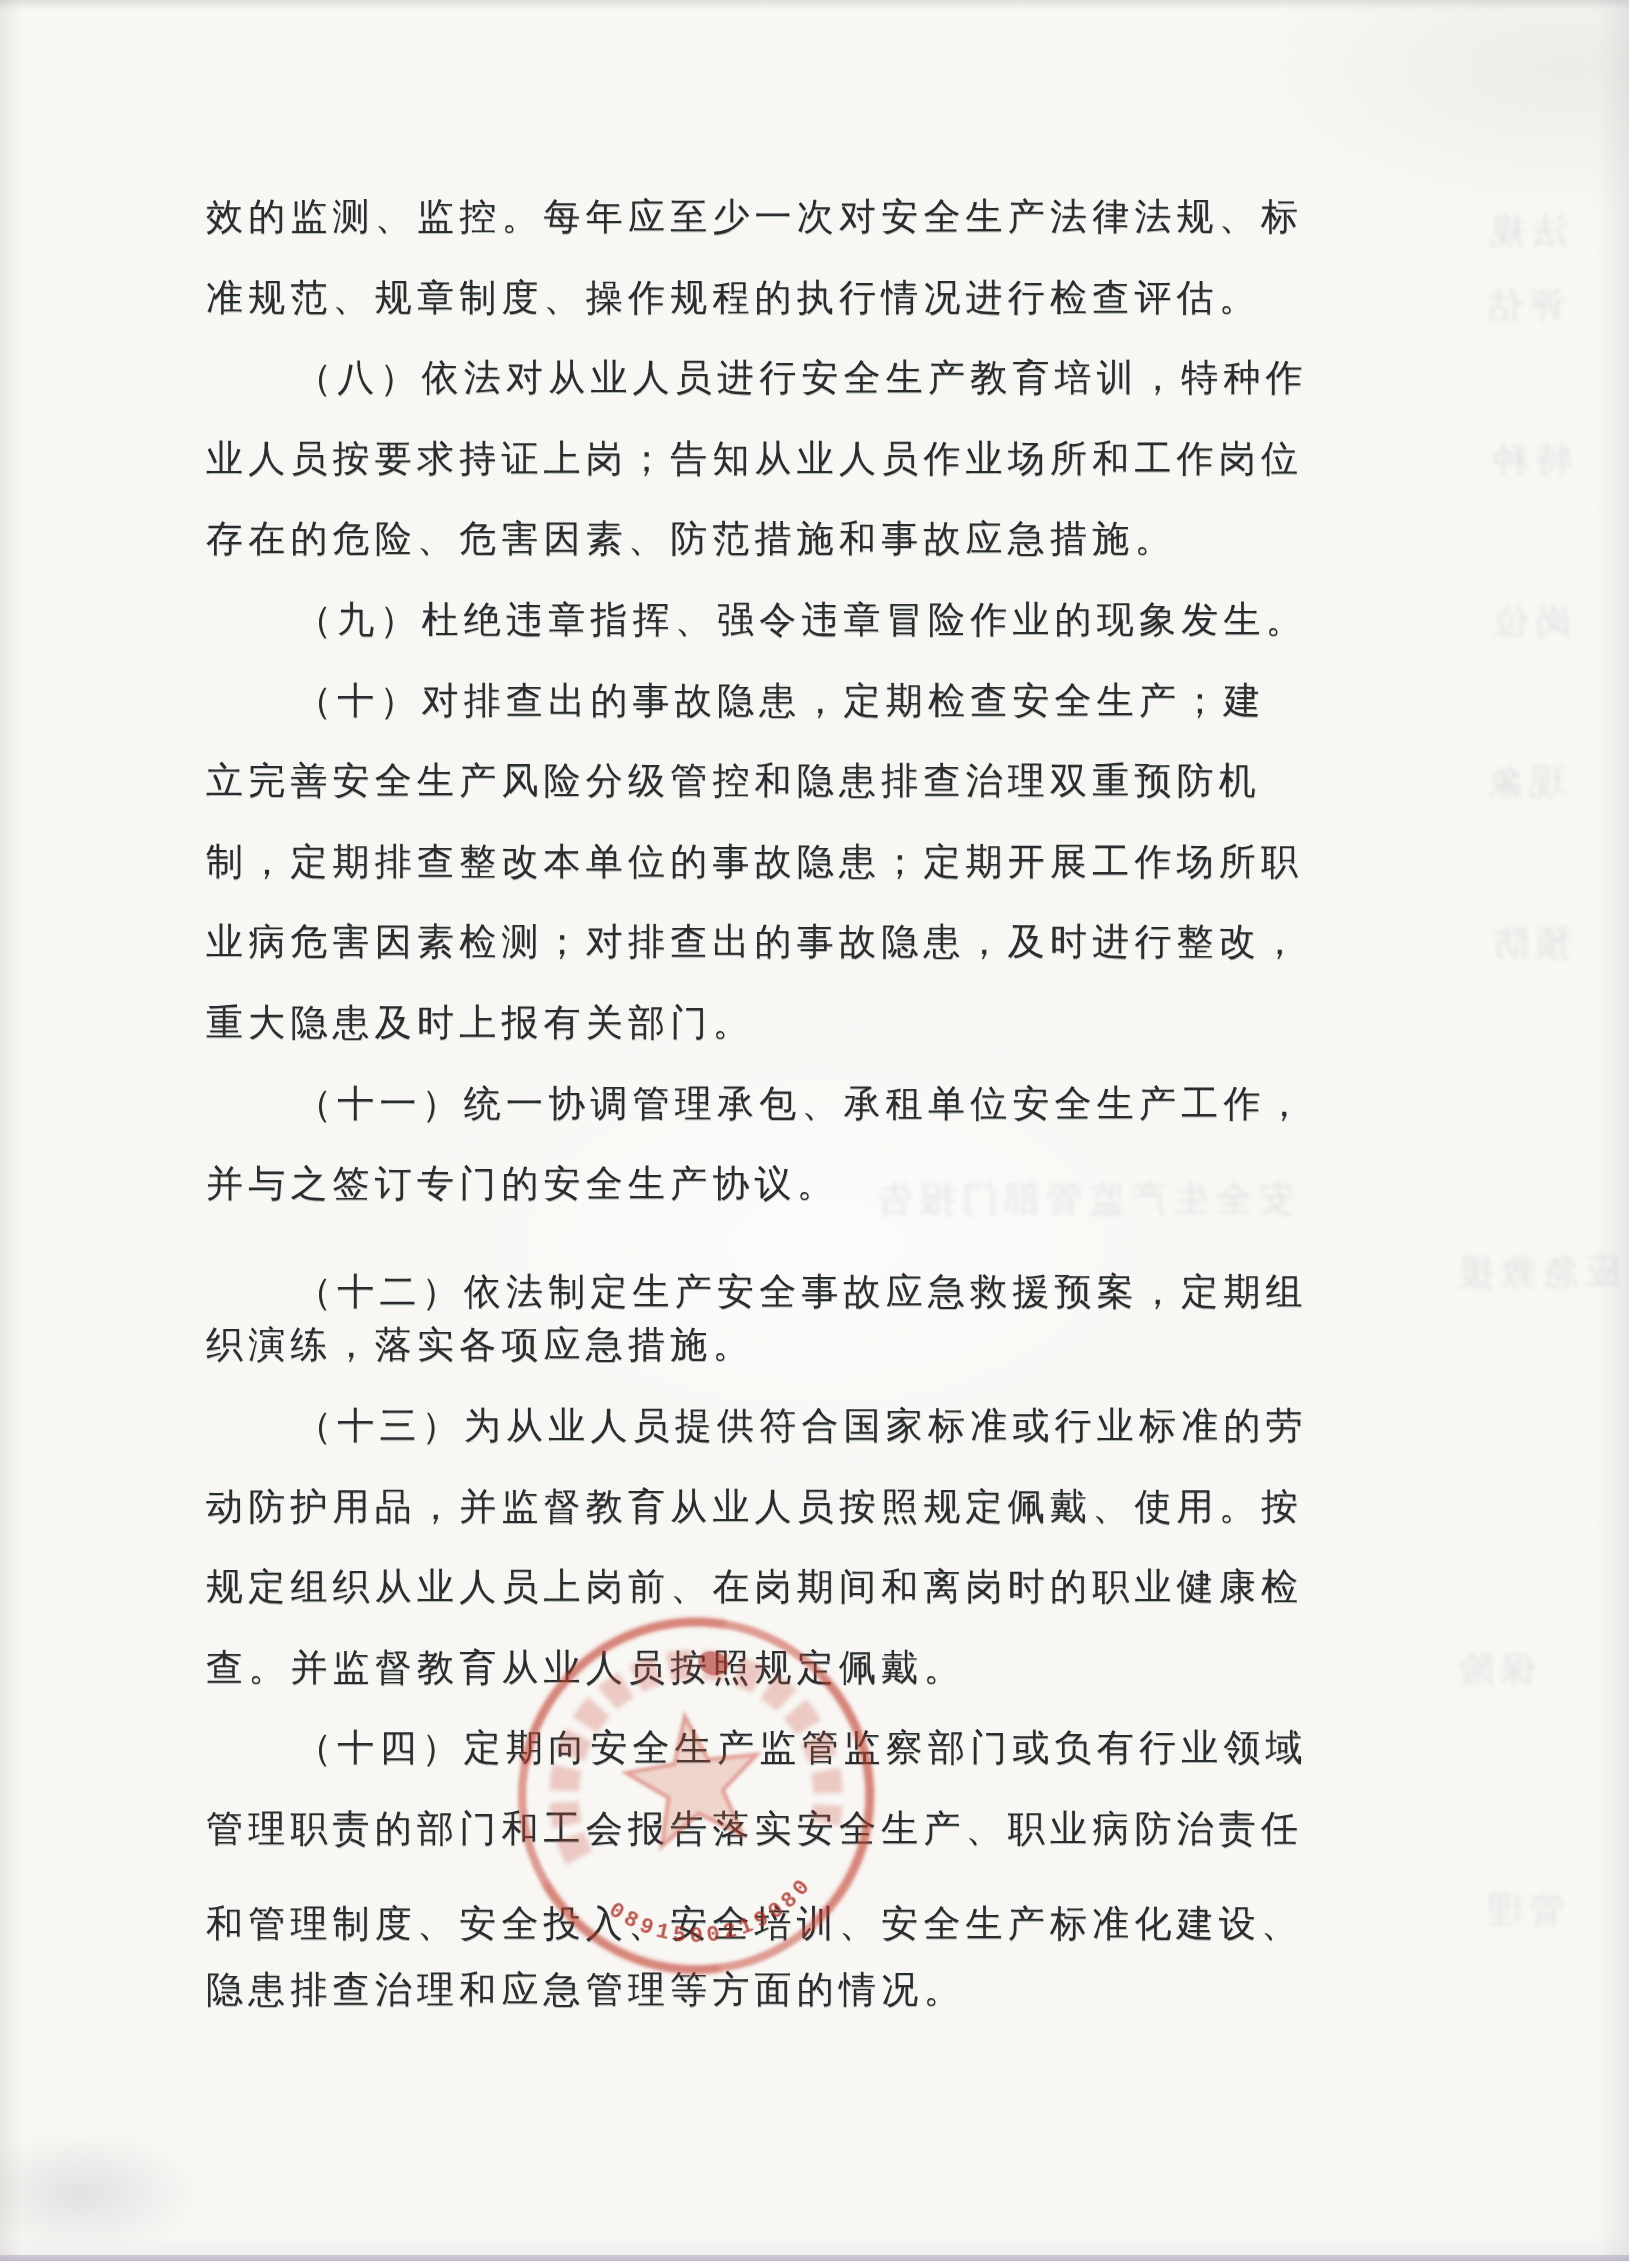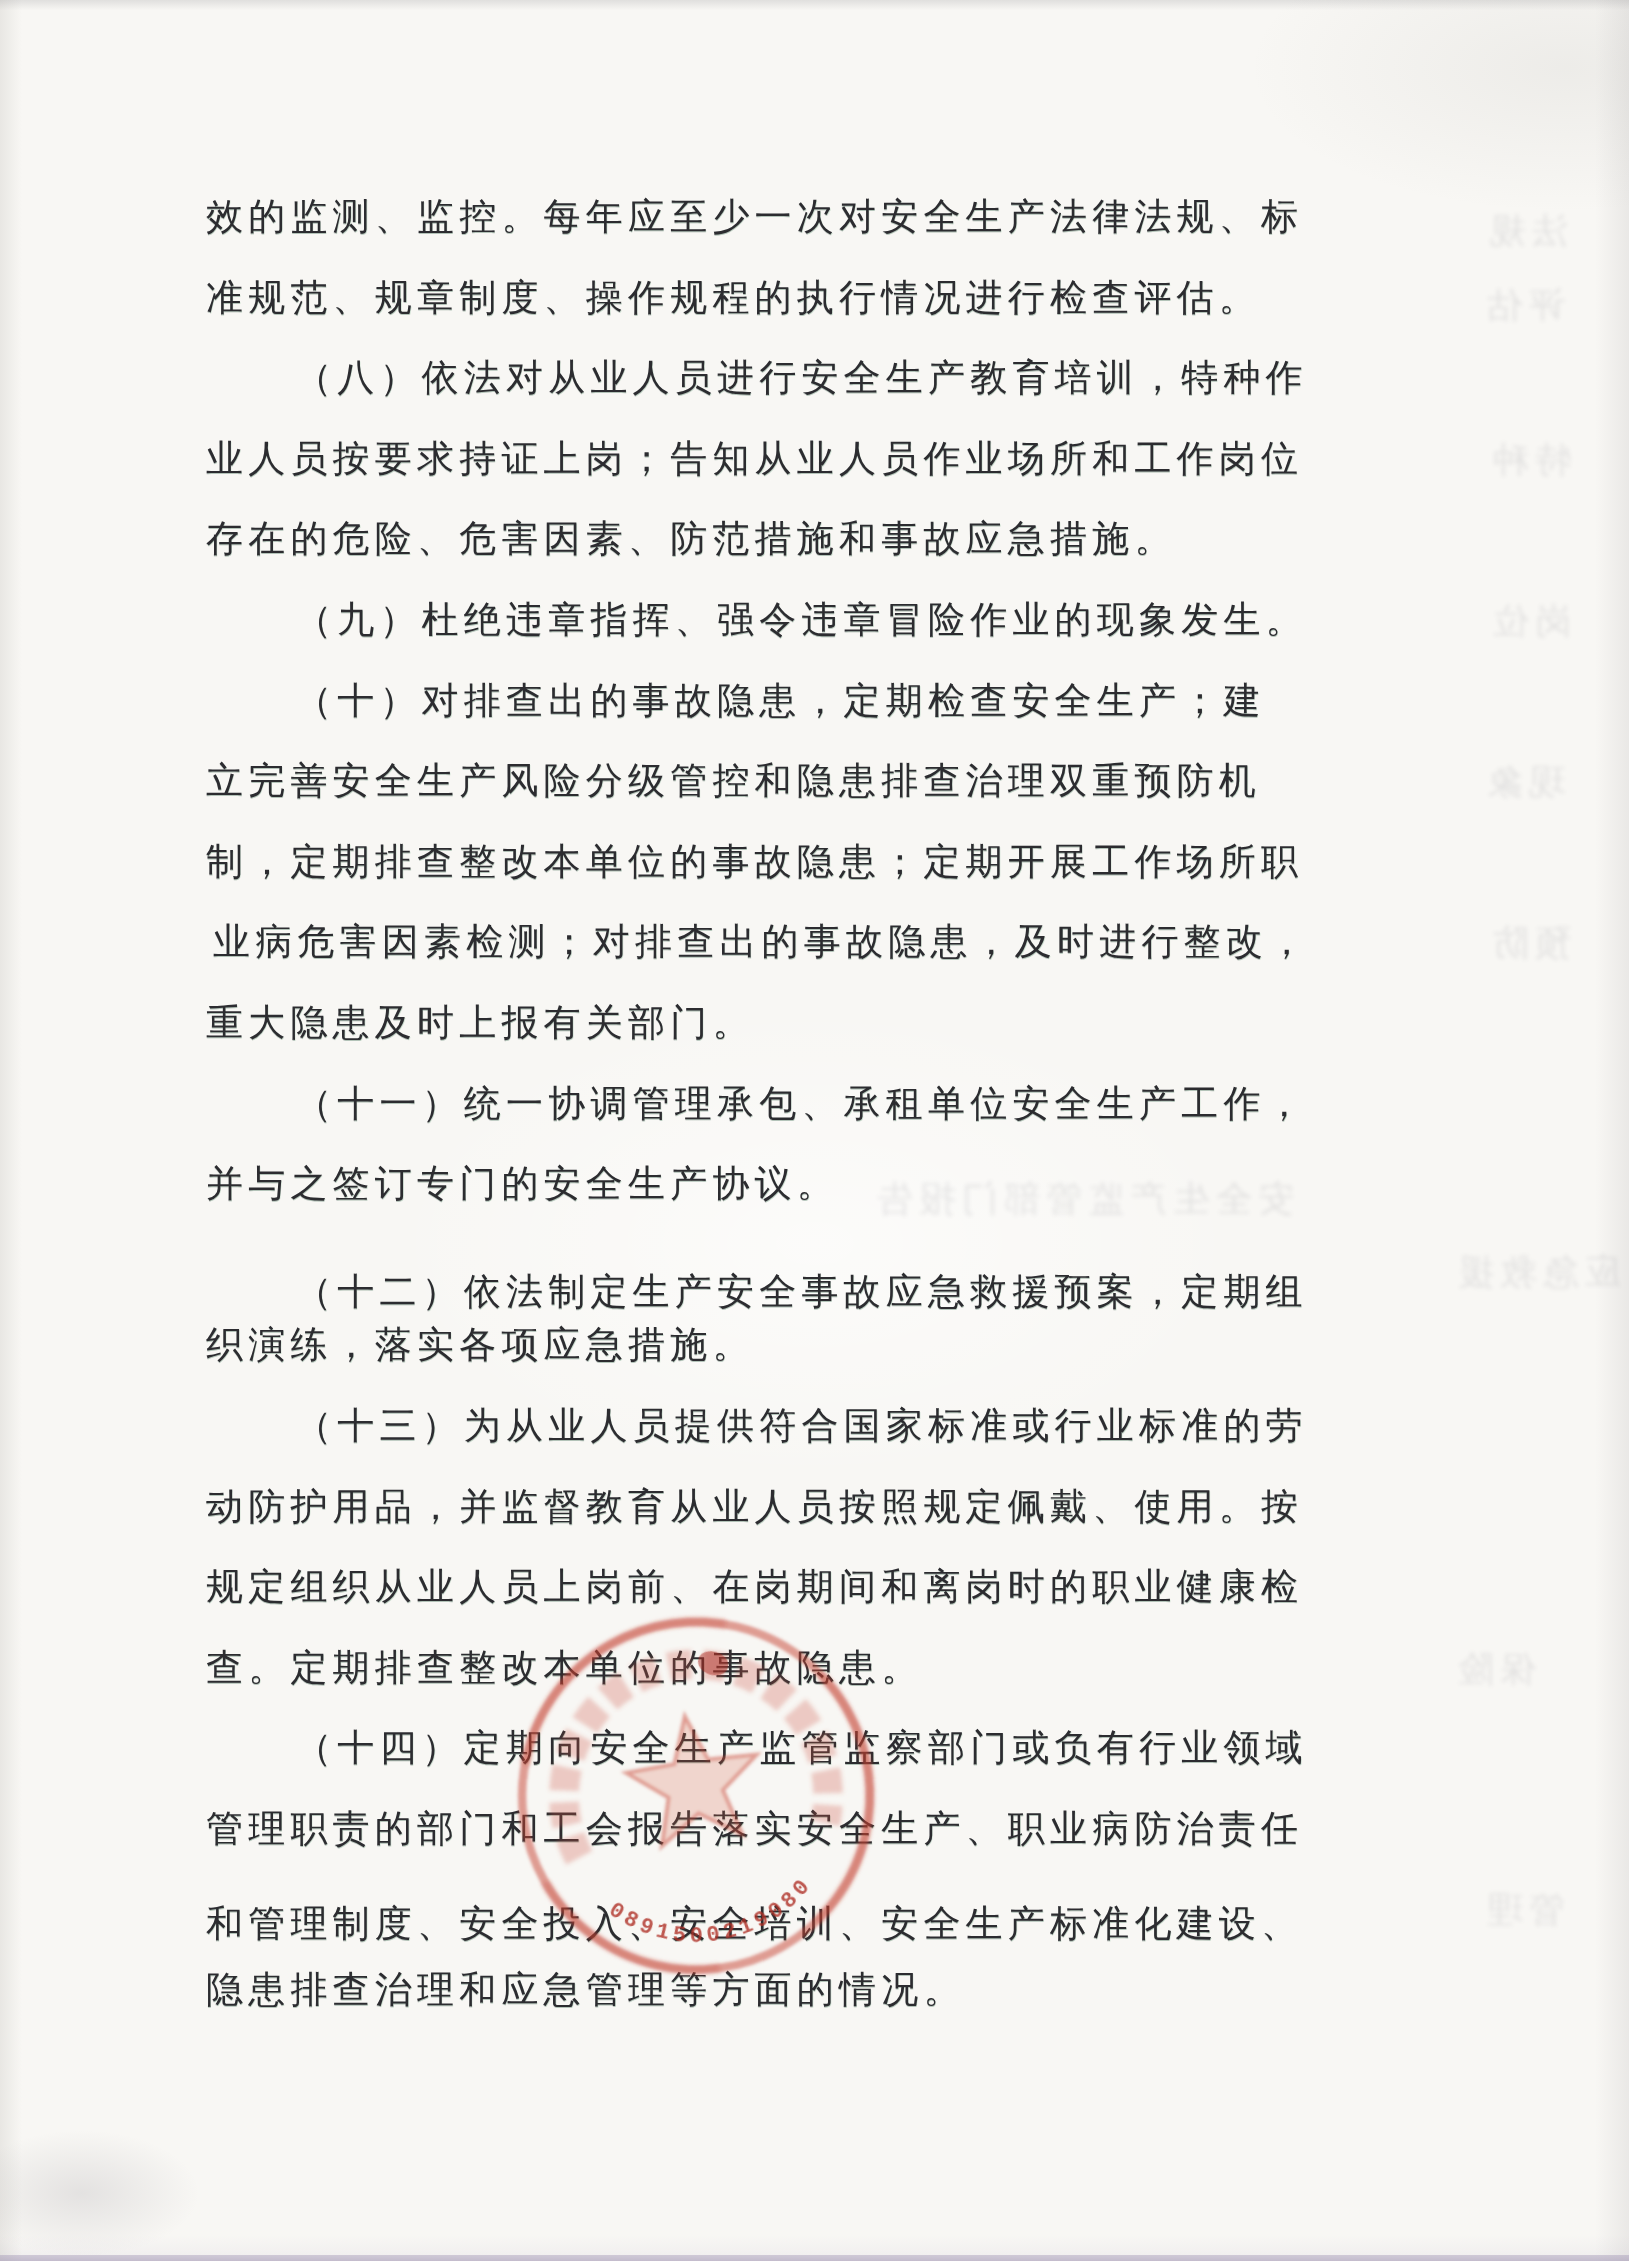--- a/index.html
+++ b/index.html
@@ -42,30 +42,30 @@
   <div>
       <div class="line" style="top: 198px;">效的监测、监控。每年应至少一次对安全生产法律法规、标</div>
       <div class="line" style="top: 279px;">准规范、规章制度、操作规程的执行情况进行检查评估。</div>
       <div class="line indent" style="top: 359px;">（八）依法对从业人员进行安全生产教育培训，特种作</div>
       <div class="line" style="top: 440px;">业人员按要求持证上岗；告知从业人员作业场所和工作岗位</div>
       <div class="line" style="top: 520px;">存在的危险、危害因素、防范措施和事故应急措施。</div>
       <div class="line indent" style="top: 601px;">（九）杜绝违章指挥、强令违章冒险作业的现象发生。</div>
       <div class="line indent" style="top: 682px;">（十）对排查出的事故隐患，定期检查安全生产；建</div>
       <div class="line" style="top: 762px;">立完善安全生产风险分级管控和隐患排查治理双重预防机</div>
       <div class="line" style="top: 843px;">制，定期排查整改本单位的事故隐患；定期开展工作场所职</div>
-      <div class="line" style="top: 923px; margin-left: 7px;">业病危害因素检测；对排查出的事故隐患，及时进行整改，</div>
+      <div class="line" style="top: 923px;">业病危害因素检测；对排查出的事故隐患，及时进行整改，</div>
       <div class="line" style="top: 1004px;">重大隐患及时上报有关部门。</div>
       <div class="line indent" style="top: 1085px;">（十一）统一协调管理承包、承租单位安全生产工作，</div>
       <div class="line" style="top: 1165px;">并与之签订专门的安全生产协议。</div>
       <div class="line indent" style="top: 1246px; margin-top: 27px;">（十二）依法制定生产安全事故应急救援预案，定期组</div>
       <div class="line" style="top: 1326px;">织演练，落实各项应急措施。</div>
       <div class="line indent" style="top: 1407px;">（十三）为从业人员提供符合国家标准或行业标准的劳</div>
       <div class="line" style="top: 1488px;">动防护用品，并监督教育从业人员按照规定佩戴、使用。按</div>
       <div class="line" style="top: 1568px;">规定组织从业人员上岗前、在岗期间和离岗时的职业健康检</div>
-      <div class="line" style="top: 1649px;">查。定期排查整改本单位的事故隐患。</div>
+      <div class="line" style="top: 1649px;">查。并监督教育从业人员按照规定佩戴。</div>
       <div class="line indent" style="top: 1729px;">（十四）定期向安全生产监管监察部门或负有行业领域</div>
       <div class="line" style="top: 1810px; text-align: right;">管理职责的部门和工会报告落实安全生产、职业病防治责任</div>
       <div class="line" style="top: 1890px; margin-top: 15px;">和管理制度、安全投入、安全培训、安全生产标准化建设、</div>
       <div class="line" style="top: 1971px;">隐患排查治理和应急管理等方面的情况。</div>
     </div>
 
   <div>
       <div class="ghost" style="left: 1483px; top: 213px;">法规</div>
       <div class="ghost" style="left: 1480px; top: 287px;">评估</div>
       <div class="ghost" style="left: 1486px; top: 442px;">特种</div>

